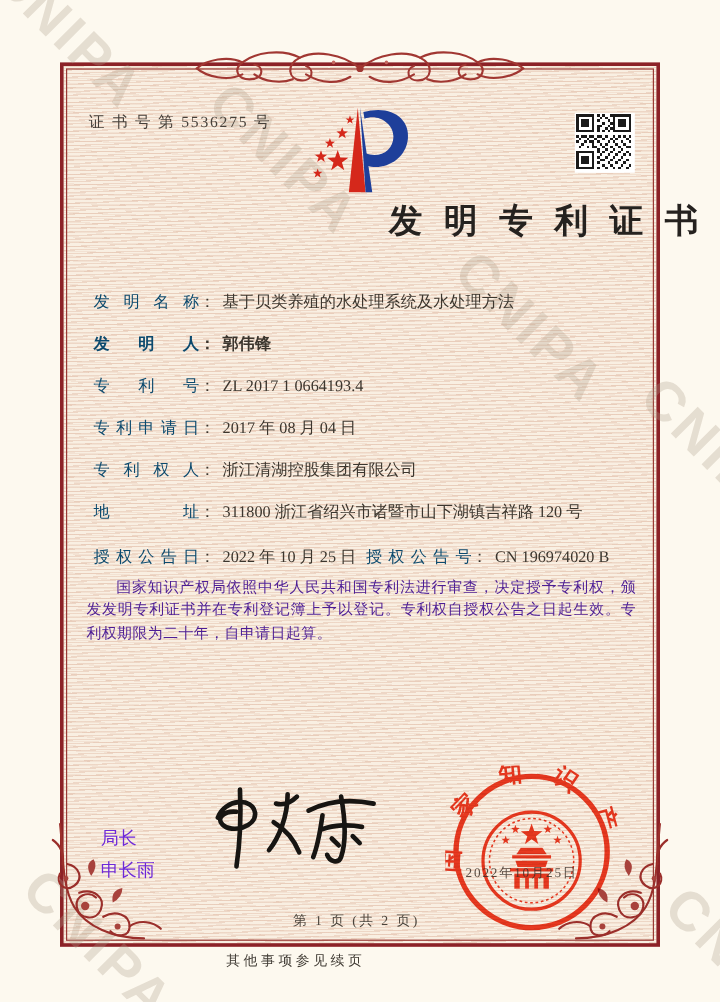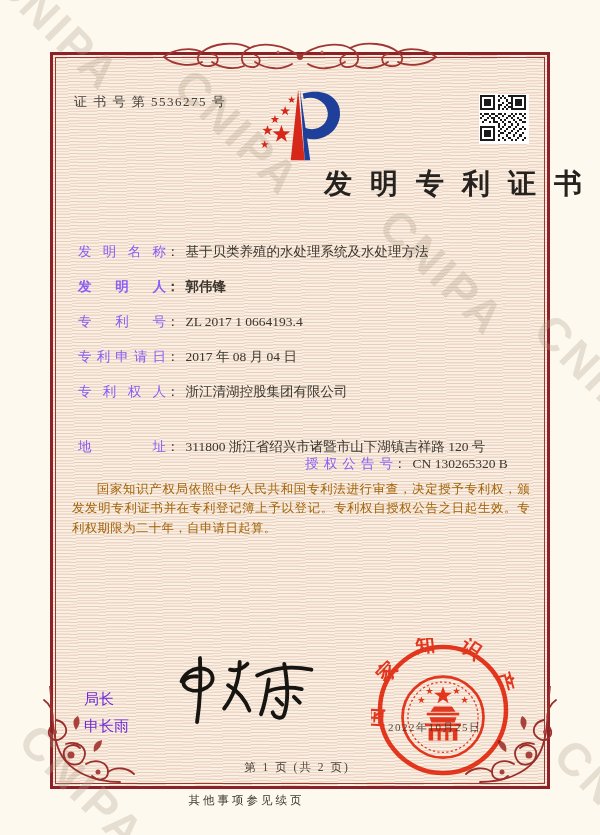--- a/index.html
+++ b/index.html
@@ -36,29 +36,29 @@
   .cert-number{left:74px;top:93px;font-size:13px;letter-spacing:1.5px;color:#46403a;}
   .title{
     left:0;top:165px;width:600px;text-align:right;
     font-size:28px;font-weight:bold;letter-spacing:18px;text-indent:18px;
     color:#25221f;
   }
   .field-row{left:78px;height:18px;font-size:13.5px;white-space:nowrap;}
   .f-label{
     display:inline-block;width:88px;
     text-align:justify;text-align-last:justify;
-    vertical-align:top;color:#8b5cf6;
+    vertical-align:top;color:#0c4a6e;
   }
   .f-colon{margin:0 6px 0 0;}
   .f-value{color:#3c362e;}
   .row2 .group2{position:absolute;left:227px;top:0;}
   .paras{left:72px;top:480px;width:458px;}
   .paras p{
     margin:0;font-size:12.4px;line-height:19.4px;
-    text-indent:2em;text-align:justify;color:#a16207;
+    text-indent:2em;text-align:justify;color:#4c1d95;
     letter-spacing:0.4px;
   }
   .signer{left:84px;top:686px;font-size:15px;line-height:27px;color:#6d28d9;}
   .page-info{left:50px;top:760px;width:494px;text-align:center;font-size:11.5px;color:#4a443c;letter-spacing:2px;}
   .footer-note{left:0;top:793px;width:493px;text-align:center;font-size:11.5px;color:#3f3a33;letter-spacing:3px;}
   .seal-date{
     left:375px;top:720px;width:140px;z-index:4;
     font-size:11px;letter-spacing:1.5px;color:rgba(60,48,40,0.85);margin-left:13px;
   }
   .seal-wrap{left:371px;top:638px;width:144px;height:144px;z-index:3;mix-blend-mode:multiply;}
@@ -193,25 +193,26 @@
 </div>
 <div class="content field-row" style="top:313px;">
   <span class="f-label">专利号</span><span class="f-colon">：</span><span class="f-value">ZL 2017 1 0664193.4</span>
 </div>
 <div class="content field-row" style="top:348px;">
   <span class="f-label">专利申请日</span><span class="f-colon">：</span><span class="f-value">2017 年 08 月 04 日</span>
 </div>
 <div class="content field-row" style="top:383px;">
   <span class="f-label">专利权人</span><span class="f-colon">：</span><span class="f-value">浙江清湖控股集团有限公司</span>
 </div>
-<div class="content field-row" style="top:418px;margin-top:20px;">
+<div class="content field-row" style="top:418px;">
   <span class="f-label">地址</span><span class="f-colon">：</span><span class="f-value">311800 浙江省绍兴市诸暨市山下湖镇吉祥路 120 号</span>
 </div>
 <div class="content field-row row2" style="top:455px;">
-  <span class="group2"><span class="f-label">授权公告号</span><span class="f-colon">：</span><span class="f-value">CN 130265320 B</span></span>
+  <span><span class="f-label">授权公告日</span><span class="f-colon">：</span><span class="f-value">2022 年 10 月 25 日</span></span>
+  <span class="group2"><span class="f-label">授权公告号</span><span class="f-colon">：</span><span class="f-value">CN 196974020 B</span></span>
 </div>
 
 <div class="content paras">
   <p>国家知识产权局依照中华人民共和国专利法进行审查，决定授予专利权，颁发发明专利证书并在专利登记簿上予以登记。专利权自授权公告之日起生效。专利权期限为二十年，自申请日起算。</p>
 </div>
 
 <div class="content signer">
   <div>局长</div>
   <div>申长雨</div>
 </div>

